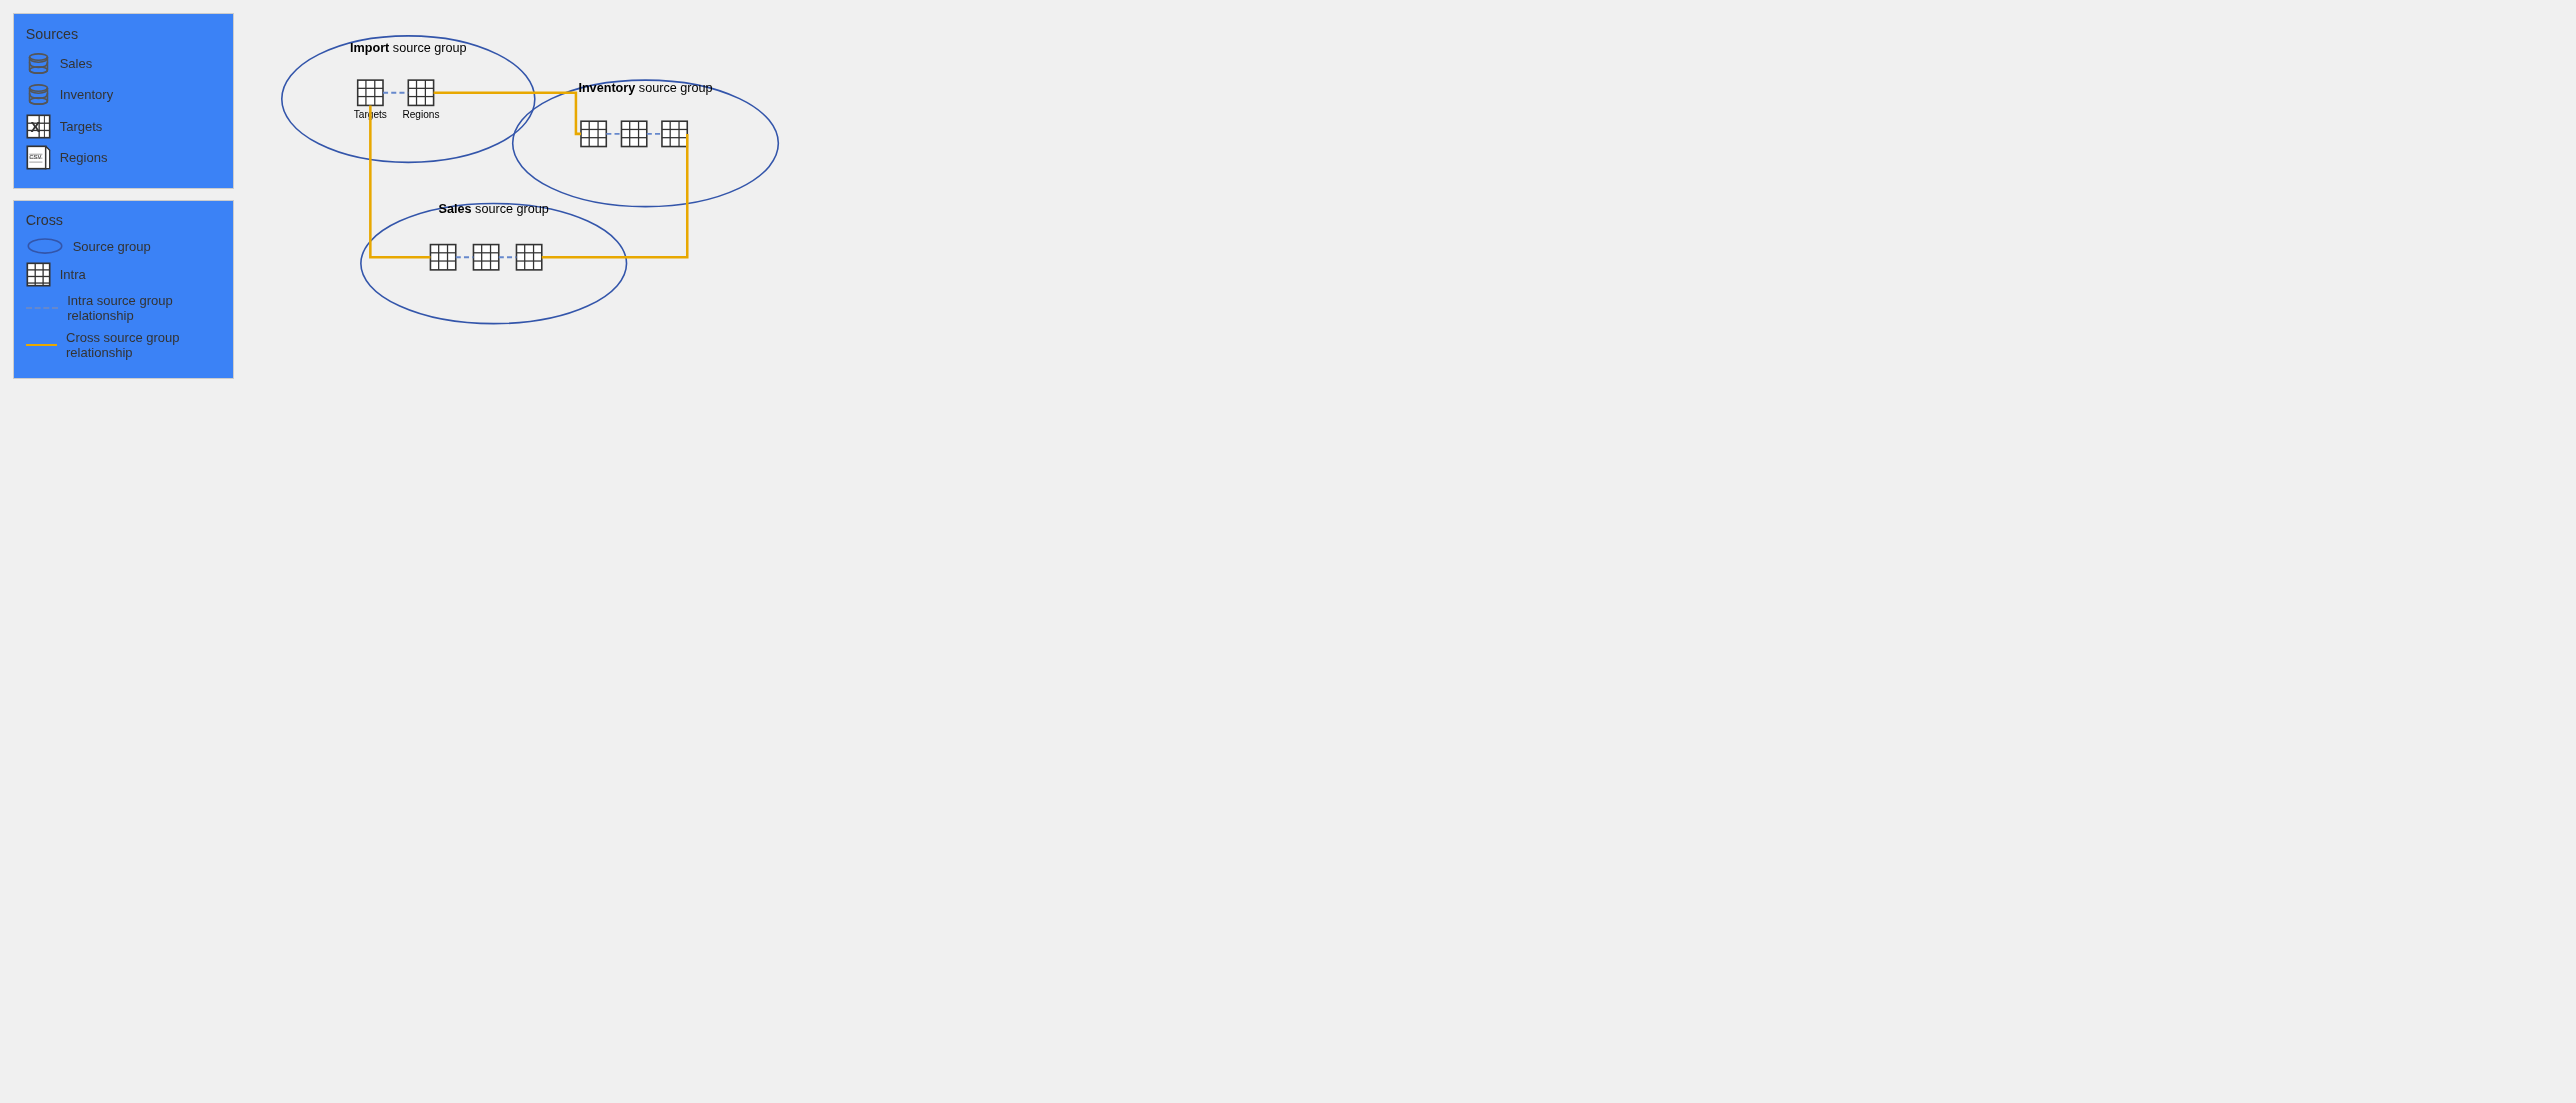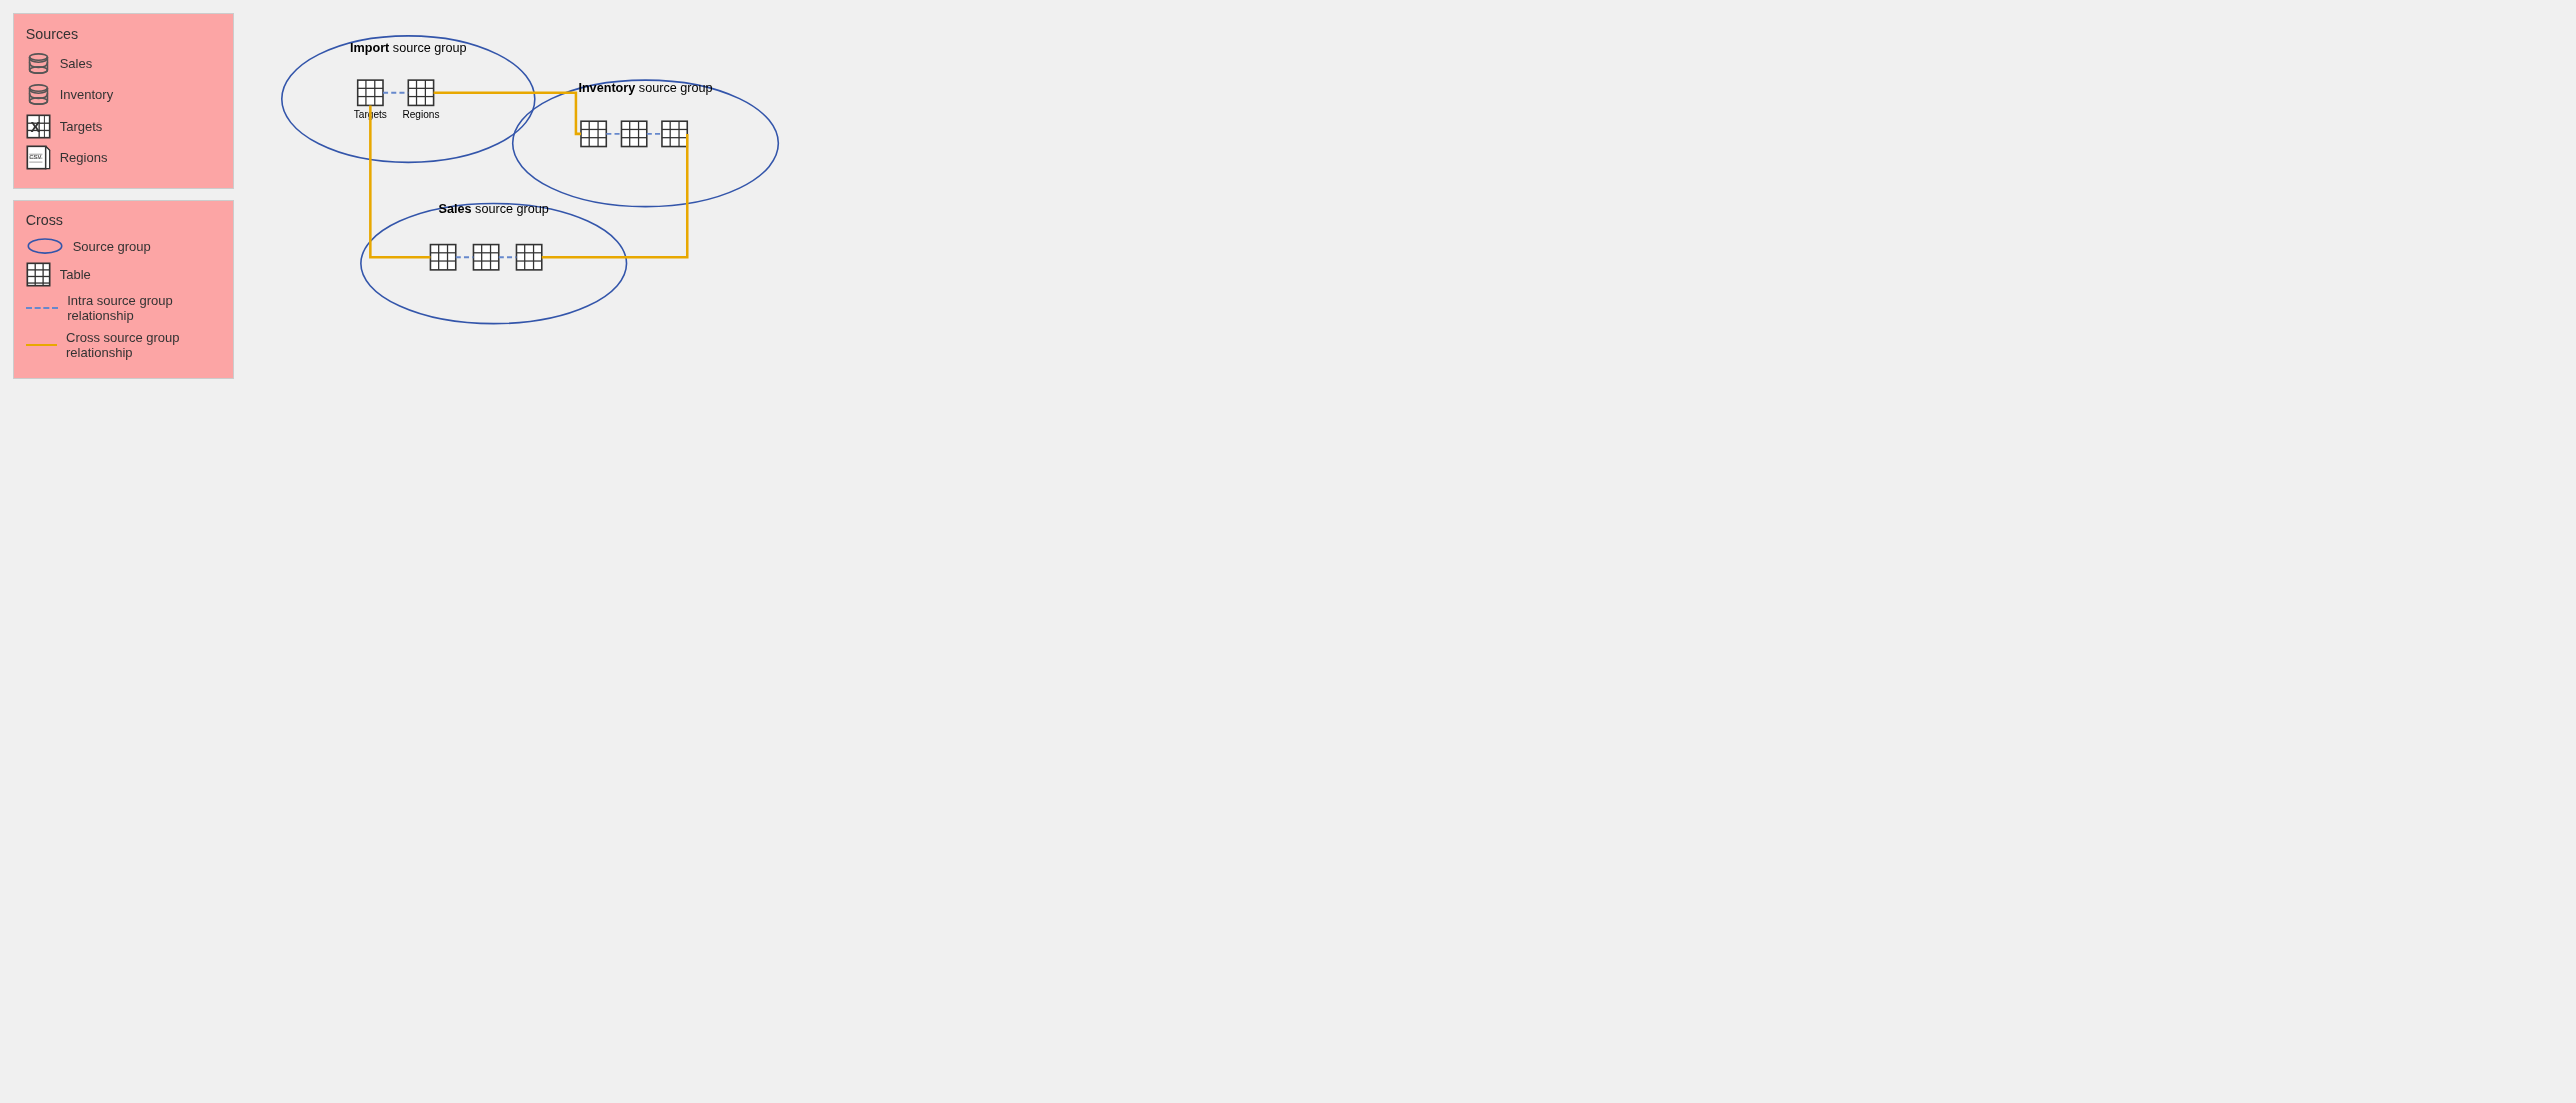--- a/index.html
+++ b/index.html
@@ -17,21 +17,21 @@
     
     .left-panel {
       display: flex;
       flex-direction: column;
       gap: 10.4px;
       width: 221px;
       flex-shrink: 0;
     }
 
     .sources-box, .legend-box {
-      background: #fca5a5;
+      background: #3b82f6;
       border: 0.6px solid #ccc;
       padding: 11.7px 15.6px 11.7px 11.7px;
     }
 
     .box-title {
       font-size: 14.3px;
       color: #333;
       margin-bottom: 9px;
     }
 
@@ -157,21 +157,21 @@
 
     <div class="legend-item">
       <svg width="25" height="25" viewBox="0 0 38 38">
         <rect x="2" y="2" width="34" height="34" fill="white" stroke="#333" stroke-width="2.5"></rect>
         <line x1="2" y1="12" x2="36" y2="12" stroke="#333" stroke-width="2"></line>
         <line x1="2" y1="22" x2="36" y2="22" stroke="#333" stroke-width="2"></line>
         <line x1="2" y1="32" x2="36" y2="32" stroke="#333" stroke-width="2"></line>
         <line x1="14" y1="2" x2="14" y2="36" stroke="#333" stroke-width="2"></line>
         <line x1="26" y1="2" x2="26" y2="36" stroke="#333" stroke-width="2"></line>
       </svg>
-      <span class="legend-item-label">Table</span>
+      <span class="legend-item-label">Intra</span>
     </div>
 
     <div class="legend-item">
       <div style="width:38px; border-top: 2.6px dashed #6688cc; margin-left:0;"></div>
       <span class="legend-item-label">Intra source group relationship</span>
     </div>
 
     <div class="legend-item">
       <div style="width:38px; border-top: 2.6px solid #e8a800; margin-left:0;"></div>
       <span class="legend-item-label">Cross source group relationship</span>

